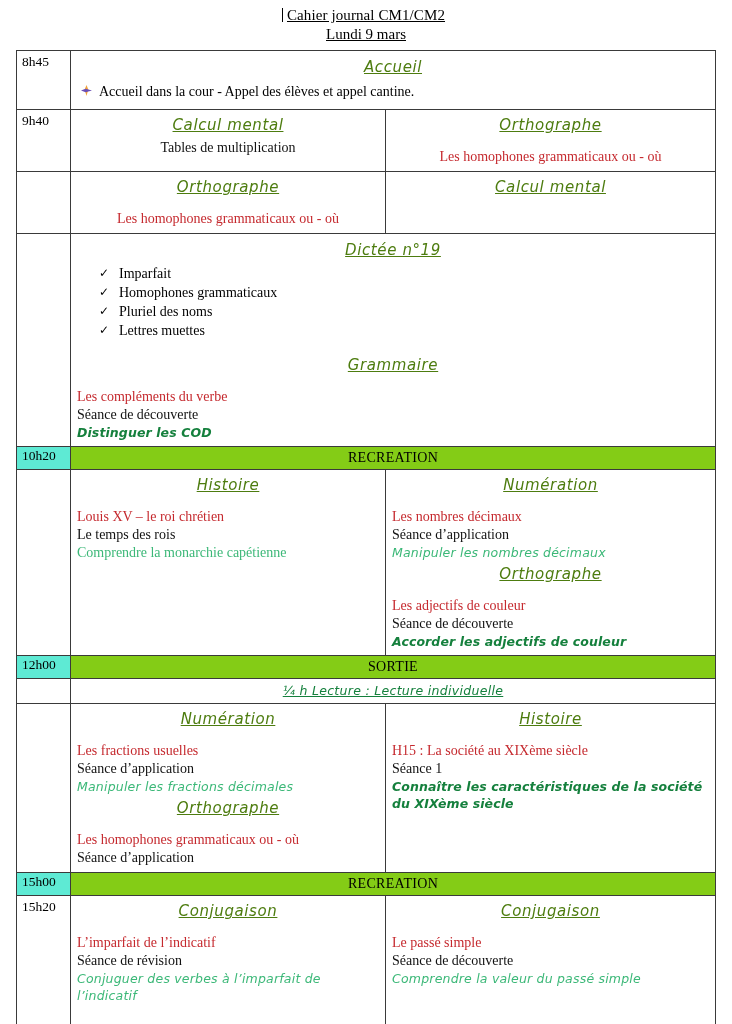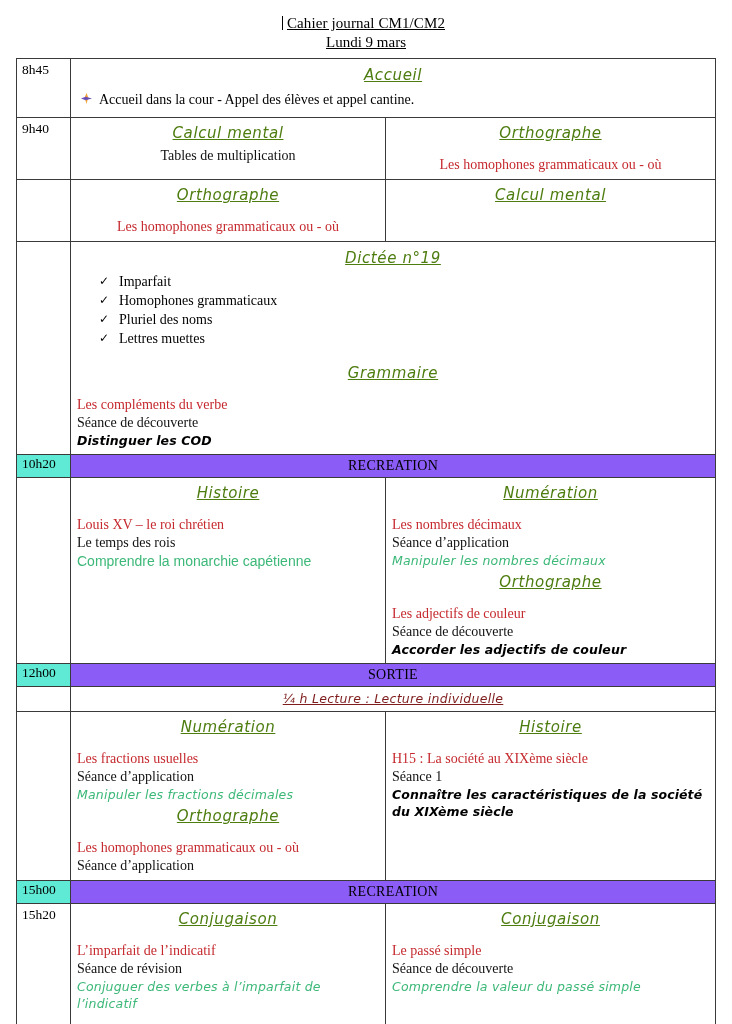--- a/index.html
+++ b/index.html
@@ -13,21 +13,21 @@
     font-family: "Liberation Serif", serif;
     color: #000000;
     overflow: hidden;
   }
 
   .page {
     position: relative;
     width: 732px;
     height: 1024px;
     box-sizing: border-box;
-    padding: 8px;
+    padding: 0;
   }
 
   
   .title-block {
     text-align: center;
     padding-top: 6px;
   }
   .doc-title {
     font-family: "Liberation Serif", serif;
     font-size: 15px;
@@ -114,41 +114,41 @@
   .green {
     color: #3cb878;
     font-family: "DejaVu Sans", sans-serif;
     font-style: italic;
     font-size: 12.5px;
     line-height: 17px;
     display: block;
     letter-spacing: 0.2px;
   }
   .green-bold {
-    color: #000000;
+    color: #15803d;
     font-family: "DejaVu Sans", sans-serif;
     font-style: italic;
     font-weight: bold;
     font-size: 12.5px;
     line-height: 17px;
     display: block;
     letter-spacing: 0.1px;
   }
   .green-serif {
     color: #3cb878;
-    font-family: Liberation Sans, sans-serif;
+    font-family: Liberation Serif, serif;
     font-size: 14px;
     font-style: normal;
     line-height: 18px;
     display: block;
   }
 
   
   .break-row td {
-    background: #8b5cf6;
+    background: #84cc16;
   }
   .break-label {
     text-align: center;
     font-family: "Liberation Serif", serif;
     font-size: 14px;
     line-height: 19px;
     letter-spacing: 0.3px;
     padding: 1px 0 2px 0;
   }
   .break-row .time-col {
@@ -205,21 +205,21 @@
   .check-ico {
     position: absolute;
     left: 22px;
     top: 0;
     font-family: "DejaVu Sans", sans-serif;
     font-size: 12px;
   }
 
   .lecture-line {
     text-align: center;
-    color: #7f1d1d;
+    color: #15803d;
     font-family: "DejaVu Sans", sans-serif;
     font-style: italic;
     font-size: 12.5px;
     text-decoration: underline;
     line-height: 19px;
     padding: 2px 0 3px 0;
     letter-spacing: 0.3px;
   }
   .spacer-12 { height: 12px; }
   .spacer-18 { height: 18px; }

